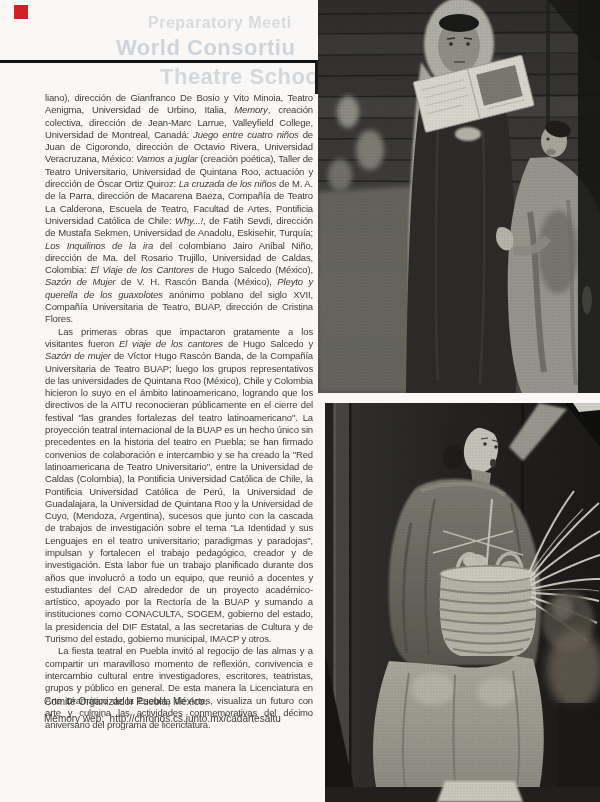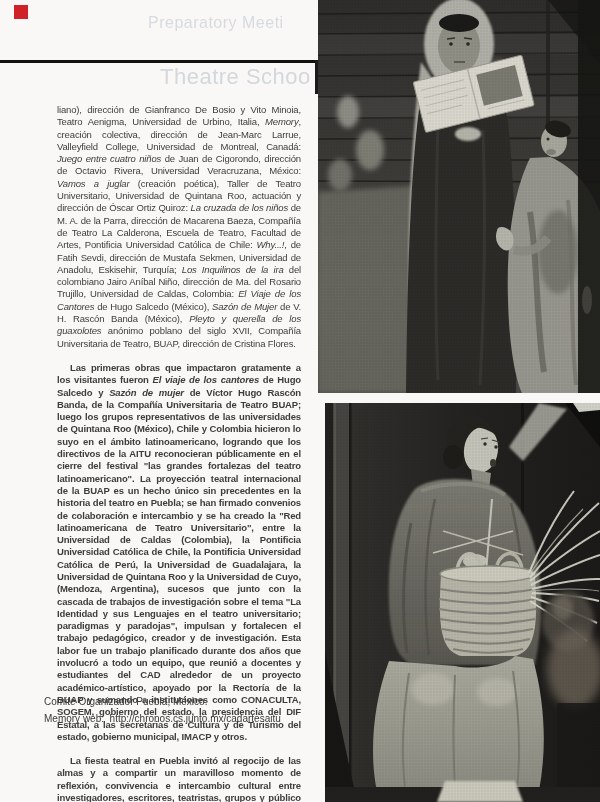--- a/index.html
+++ b/index.html
@@ -5,53 +5,54 @@
   html,body{margin:0;padding:0;background:#ffffff;}
   .page{
     position:relative;width:600px;height:802px;overflow:hidden;
     background:#f9f8f6;
     font-family:"Liberation Sans",sans-serif;
   }
   
   .red-marker{position:absolute;left:14px;top:5px;width:14px;height:14px;background:#cf2127;}
   
   .ghost-area{position:absolute;left:0;top:0;width:318px;height:110px;overflow:hidden;}
-  .ghost-line{position:absolute;font-weight:normal;white-space:nowrap;filter:blur(0.4px);letter-spacing:0.5px;}
+  .ghost-line{position:absolute;font-weight:bold;white-space:nowrap;filter:blur(0.4px);letter-spacing:0.5px;}
   .ghost-1{left:148px;top:14px;font-size:16px;color:#d7dbe0;}
   .ghost-2{left:116px;top:35px;font-size:22px;color:#ced4da;}
   .ghost-3{left:160px;top:64px;font-size:22px;color:#d3d8dd;}
   
   .rule-h{position:absolute;left:0;top:60px;width:318px;height:2.5px;background:#121212;}
   .rule-tick{position:absolute;left:315px;top:60px;width:2.5px;height:34px;background:#1a1a1a;}
   
   .article{
     position:absolute;left:45px;top:92px;width:268px;
     font-size:9.5px;line-height:12.3px;letter-spacing:-0.15px;
     color:#3e3d3b;text-align:justify;
   }
-  .article p{margin:12px;}
-  .article p.indent{text-indent:13px;font-weight:bold;}
+  .article p{margin:0;}
+  .article p.indent{text-indent:13px;}
   .article i{font-style:italic;}
   
   .footer{position:absolute;left:44px;top:694px;font-size:10px;line-height:16.5px;color:#3b3a38;}
   .footer div{white-space:nowrap;}
   
   .photo{position:absolute;display:block;}
   .photo1{left:318px;top:0;width:282px;height:393px;}
   .photo2{left:325px;top:403px;width:275px;height:399px;}
 </style>
 </head>
 <body>
 
 <div class="page">
 
   <div class="red-marker" style="background: rgb(207, 33, 39);"></div>
 
   <div class="ghost-area">
     <div class="ghost-line ghost-1">Preparatory Meeti</div>
+    <div class="ghost-line ghost-2">World Consortiu</div>
     <div class="ghost-line ghost-3">Theatre Schoo</div>
   </div>
 
   <div class="rule-h"></div>
   <div class="rule-tick"></div>
 
   <div class="article" id="article">
       <p><span>liano), dirección de Gianfranco De Bosio y Vito Minoia, Teatro Aenigma, Universidad de Urbino, Italia, </span><i>Memory</i><span>, creación colectiva, dirección de Jean-Marc Larrue, Valleyfield College, Universidad de Montreal, Canadá: </span><i>Juego entre cuatro niños</i><span> de Juan de Cigorondo, dirección de Octavio Rivera, Universidad Veracruzana, México: </span><i>Vamos a juglar</i><span> (creación poética), Taller de Teatro Universitario, Universidad de Quintana Roo, actuación y dirección de Óscar Ortiz Quiroz: </span><i>La cruzada de los niños</i><span> de M. A. de la Parra, dirección de Macarena Baeza, Compañía de Teatro La Calderona, Escuela de Teatro, Facultad de Artes, Pontificia Universidad Católica de Chile: </span><i>Why...!</i><span>, de Fatih Sevdi, dirección de Mustafa Sekmen, Universidad de Anadolu, Eskisehir, Turquía; </span><i>Los Inquilinos de la ira</i><span> del colombiano Jairo Aníbal Niño, dirección de Ma. del Rosario Trujillo, Universidad de Caldas, Colombia: </span><i>El Viaje de los Cantores</i><span> de Hugo Salcedo (México), </span><i>Sazón de Mujer</i><span> de V. H. Rascón Banda (México), </span><i>Pleyto y querella de los guaxolotes</i><span> anónimo poblano del siglo XVII, Compañía Universitaria de Teatro, BUAP, dirección de Cristina Flores.</span></p>
       <p class="indent"><span>Las primeras obras que impactaron gratamente a los visitantes fueron </span><i>El viaje de los cantores</i><span> de Hugo Salcedo y </span><i>Sazón de mujer</i><span> de Víctor Hugo Rascón Banda, de la Compañía Universitaria de Teatro BUAP; luego los grupos representativos de las universidades de Quintana Roo (México), Chile y Colombia hicieron lo suyo en el ámbito latinoamericano, logrando que los directivos de la AITU reconocieran públicamente en el cierre del festival "las grandes fortalezas del teatro latinoamericano". La proyección teatral internacional de la BUAP es un hecho único sin precedentes en la historia del teatro en Puebla; se han firmado convenios de colaboración e intercambio y se ha creado la "Red latinoamericana de Teatro Universitario", entre la Universidad de Caldas (Colombia), la Pontificia Universidad Católica de Chile, la Pontificia Universidad Católica de Perú, la Universidad de Guadalajara, la Universidad de Quintana Roo y la Universidad de Cuyo, (Mendoza, Argentina), sucesos que junto con la cascada de trabajos de investigación sobre el tema "La Identidad y sus Lenguajes en el teatro universitario; paradigmas y paradojas", impulsan y fortalecen el trabajo pedagógico, creador y de investigación. Esta labor fue un trabajo planificado durante dos años que involucró a todo un equipo, que reunió a docentes y estudiantes del CAD alrededor de un proyecto académico-artístico, apoyado por la Rectoría de la BUAP y sumando a instituciones como CONACULTA, SOGEM, gobierno del estado, la presidencia del DIF Estatal, a las secretarias de Cultura y de Turismo del estado, gobierno municipal, IMACP y otros.</span></p>
       <p class="indent"><span>La fiesta teatral en Puebla invitó al regocijo de las almas y a compartir un maravilloso momento de reflexión, convivencia e intercambio cultural entre investigadores, escritores, teatristas, grupos y público en general. De esta manera la Licenciatura en Arte Dramático de la Escuela de Artes, visualiza un futuro con arte y culmina las actividades conmemorativas del décimo aniversario del programa de licenciatura.</span></p>

